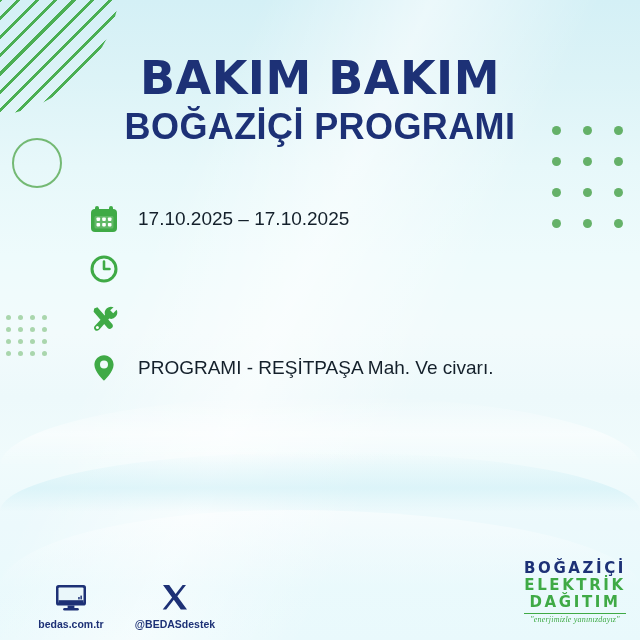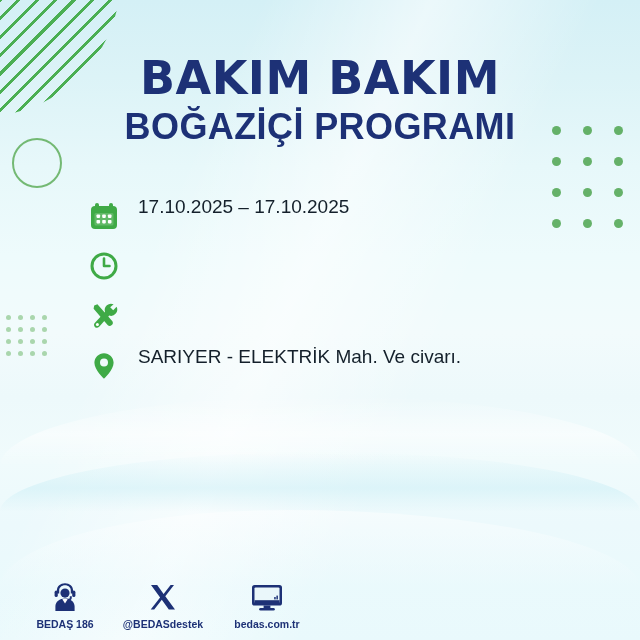--- a/index.html
+++ b/index.html
@@ -97,21 +97,21 @@
     color:#1d3176;
     font-family:"Liberation Sans", sans-serif;
   }
 
   
   .info{
     position:absolute; left:84px; top:196px;
     width:500px;
   }
   .row{
-    display:flex; align-items:flex-start;
+    display:flex; align-items:center;
     height:46px; margin-bottom:4px;
   }
   .row .ico{
     width:40px; min-width:40px; height:40px;
     display:flex; align-items:center; justify-content:center;
   }
   .row .txt{
     margin-left:14px;
     font-size:19px;
     color:#14202b;
@@ -259,72 +259,63 @@
       </span>
     </div>
 
     <div class="row row-loc">
       <span class="ico">
         <svg width="30" height="30" viewBox="0 0 30 30">
           <path d="M15 2.2 c-5.3 0-9.6 4.3-9.6 9.6 0 7.1 9.6 16.0 9.6 16.0 s9.6-8.9 9.6-16.0 c0-5.3-4.3-9.6-9.6-9.6 z" fill="#3faa46"></path>
           <circle cx="15" cy="11.6" r="4.0" fill="#f0fafb"></circle>
         </svg>
       </span>
-      <span class="txt">SARIYER - ELEKTRİK Mah. Ve civarı.</span>
+      <span class="txt">PROGRAMI - REŞİTPAŞA Mah. Ve civarı.</span>
     </div>
 
   </div>
 
   <div class="footer">
 
     <div class="contacts">
 
-      <div class="contact">
-        <span class="c-ico">
-          <svg width="30" height="32" viewBox="0 0 30 32">
-            <g fill="#1d3176">
-              <path d="M15 3.2 c-4.6 0-8.1 3.1-8.1 7.2 v3.0 h2.3 v-3.0 c0-3.0 2.6-5.2 5.8-5.2 s5.8 2.2 5.8 5.2 v3.0 h2.3 v-3.0 c0-4.1-3.5-7.2-8.1-7.2 z"></path>
-              <rect x="4.6" y="10.6" width="3.2" height="6.4" rx="1.6"></rect>
-              <rect x="22.2" y="10.6" width="3.2" height="6.4" rx="1.6"></rect>
-              <path d="M19.8 16.2 h2.0 v1.4 a3.0 3.0 0 0 1-3.0 3.0 h-2.6 v-1.8 h2.6 a1.3 1.3 0 0 0 1.0-0.5 z"></path>
-              <circle cx="15" cy="13.1" r="4.6"></circle>
-              <path d="M15 18.6 c-5.3 0-9.6 3.4-9.6 7.7 V31 h19.2 v-4.7 c0-4.3-4.3-7.7-9.6-7.7 z"></path>
-            </g>
-            <path d="M12.3 19.3 L15 23.4 L17.7 19.3 L15 18.7 Z" fill="#ffffff"></path>
-          </svg>
-        </span>
-        <span class="c-lbl">BEDAŞ 186</span>
-      </div>
-
-      <div class="contact wide">
-        <span class="c-ico">
-          <svg width="28" height="30" viewBox="0 0 28 30">
-            <path d="M2.0 3.0 H8.2 L14.6 12.1 L21.6 3.0 H25.0 L16.3 14.2 L26.0 27.6 H19.8 L12.8 17.8 L5.2 27.6 H1.7 L11.1 15.5 Z" fill="#1d3176"></path>
-          </svg>
-        </span>
-        <span class="c-lbl">@BEDASdestek</span>
-      </div>
 
       <div class="contact wide">
         <span class="c-ico">
           <svg width="34" height="30" viewBox="0 0 34 30">
             <g fill="#1d3176">
               <rect x="2" y="3" width="30" height="20.5" rx="2.6"></rect>
               <rect x="13.6" y="23.5" width="6.8" height="3.2"></rect>
               <rect x="9.2" y="26.0" width="15.6" height="2.6" rx="1.3"></rect>
             </g>
             <rect x="4.5" y="5.4" width="25" height="15.6" rx="1.2" fill="#eaf7fa"></rect>
             <g fill="#1d3176">
               <rect x="4.5" y="18.2" width="25" height="2.8"></rect>
               <rect x="24.2" y="15.0" width="1.5" height="2.4"></rect>
               <rect x="26.4" y="13.6" width="1.5" height="3.8"></rect>
             </g>
           </svg>
         </span>
         <span class="c-lbl">bedas.com.tr</span>
       </div>
 
-    </div>
-
+      <div class="contact wide">
+        <span class="c-ico">
+          <svg width="28" height="30" viewBox="0 0 28 30">
+            <path d="M2.0 3.0 H8.2 L14.6 12.1 L21.6 3.0 H25.0 L16.3 14.2 L26.0 27.6 H19.8 L12.8 17.8 L5.2 27.6 H1.7 L11.1 15.5 Z" fill="#1d3176"></path>
+          </svg>
+        </span>
+        <span class="c-lbl">@BEDASdestek</span>
+      </div>
+
+    </div>
+
+    <div class="brand">
+      <div class="b1">BOĞAZİÇİ</div>
+      <div class="b2">ELEKTRİK</div>
+      <div class="b3">DAĞITIM</div>
+      <div class="bline"></div>
+      <div class="b4">"enerjimizle yanınızdayız"</div>
+    </div>
 
   </div>
 
 </div>
 
 </body></html>

